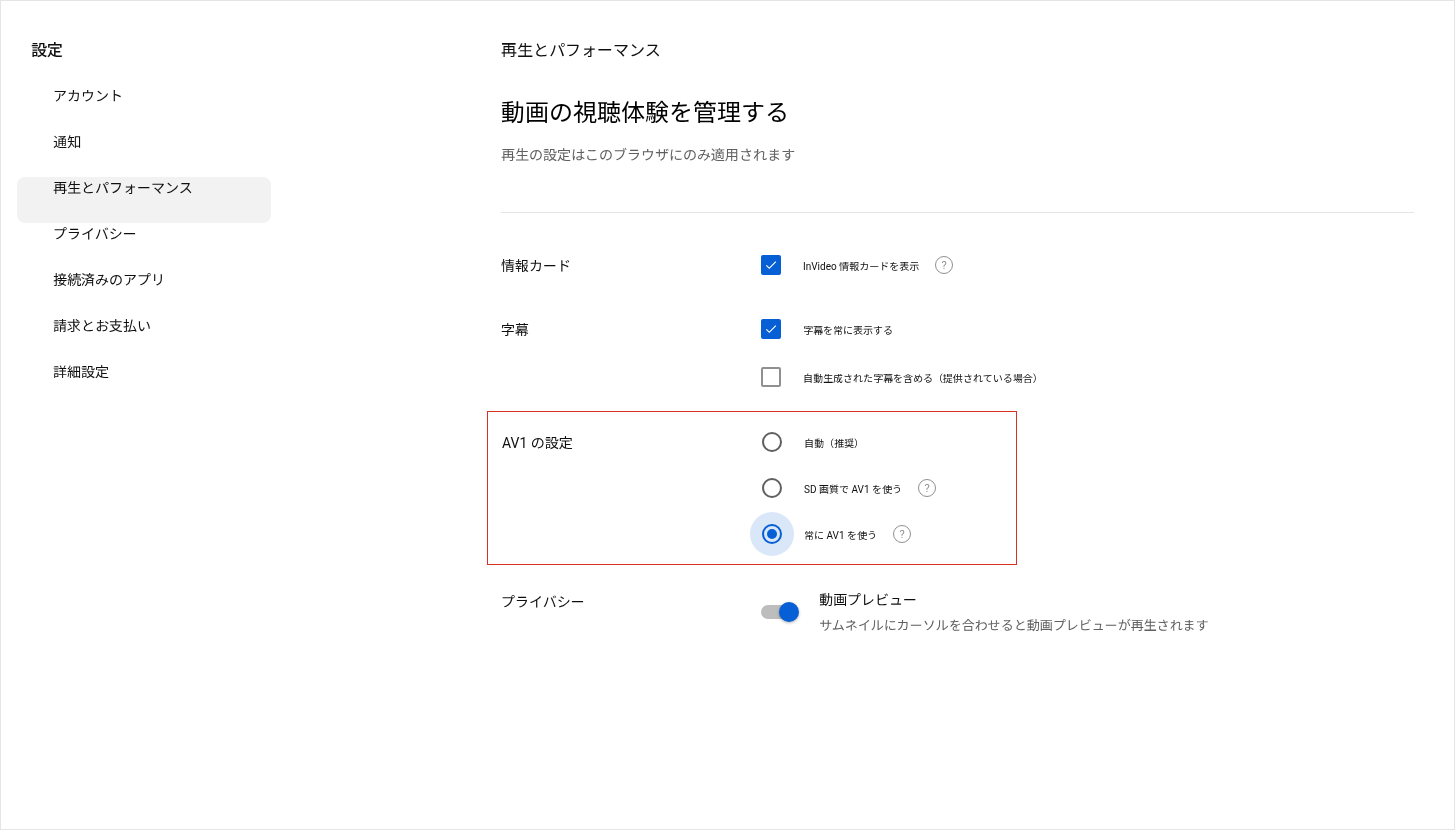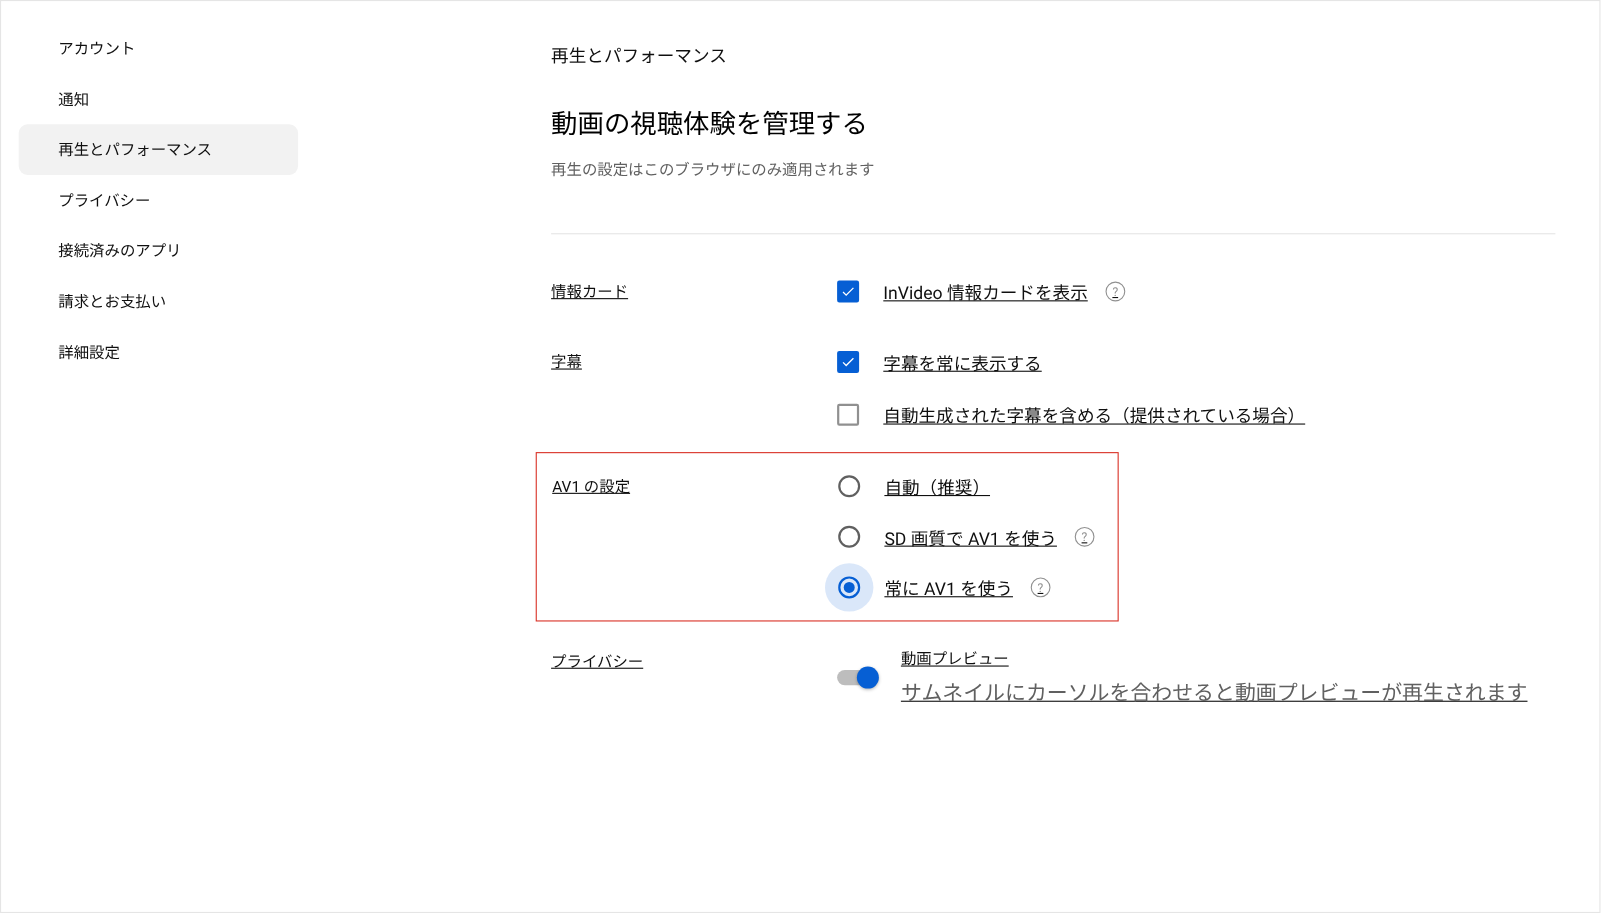--- a/index.html
+++ b/index.html
@@ -22,21 +22,20 @@
   .sidebar-title {
     font-size: 16px;
     font-weight: 500;
     color: #0f0f0f;
     padding: 16px 24px 24px 30px;
   }
   .sidebar-item {
     padding: 0 24px 0 36px;
     height: 46px;
     display: flex;
-    align-items: center;
     font-size: 14px;
     color: #0f0f0f;
     cursor: pointer;
     border-radius: 8px;
     margin: 0 10px 0 16px;
   }
   .sidebar-item.active {
     background: #f2f2f2;
     font-weight: 400;
   }
@@ -64,21 +63,20 @@
     border: none;
     border-top: 1px solid #e5e5e5;
     margin: 0 0 40px 0;
     max-width: 920px;
   }
   .row {
     display: flex;
     align-items: flex-start;
     margin-bottom: 40px;
     max-width: 920px;
-    text-decoration: underline;
   }
   .row-label {
     width: 260px;
     flex-shrink: 0;
     font-size: 14px;
     color: #0f0f0f;
     padding-top: 2px;
   }
   .row-controls { flex: 1; }
   .control-line {
@@ -124,21 +122,21 @@
     content: "";
     position: absolute;
     width: 44px; height: 44px;
     border-radius: 50%;
     background: rgba(6,95,212,0.15);
     left: 50%; top: 50%;
     transform: translate(-50%, -50%);
     z-index: -1;
   }
   .control-text {
-    font-size: 16px;
+    font-size: 10px;
     color: #0f0f0f;
   }
   .help-icon {
     width: 18px; height: 18px;
     border: 1.5px solid #909090;
     border-radius: 50%;
     color: #909090;
     font-size: 11px;
     display: inline-flex;
     align-items: center;
@@ -160,37 +158,38 @@
   .toggle .knob {
     position: absolute;
     width: 20px; height: 20px;
     background: #065fd4;
     border-radius: 50%;
     top: -3px; right: -2px;
     box-shadow: 0 1px 3px rgba(0,0,0,.3);
   }
   .toggle.on .knob { right: -2px; background:#065fd4; }
   .toggle-col .title { font-size: 14px; color:#0f0f0f; margin-bottom:6px; }
-  .toggle-col .desc { font-size: 19px; color:#606060; }
+  .toggle-col .desc { font-size: 13px; color:#606060; }
   .highlight-box {
     border: 1.5px solid #d93025;
     padding: 18px 0 18px 0;
     margin: -18px 16px 24px -14px;
     max-width: 530px;
     position: relative;
   }
   .highlight-box .row { margin-bottom: 0; padding-left: 14px; }
   .highlight-box .control-line { margin-bottom: 22px; }
   .highlight-box .control-line:last-child { margin-bottom: 0; }
 </style>
 </head>
 <body>
 
 <div class="layout">
   <nav class="sidebar">
+    <div class="sidebar-title">設定</div>
     <div class="sidebar-item">
         <span>アカウント</span>
       </div>
     <div class="sidebar-item">
         <span>通知</span>
       </div>
     <div class="sidebar-item active">
         <span>再生とパフォーマンス</span>
       </div>
     <div class="sidebar-item">

